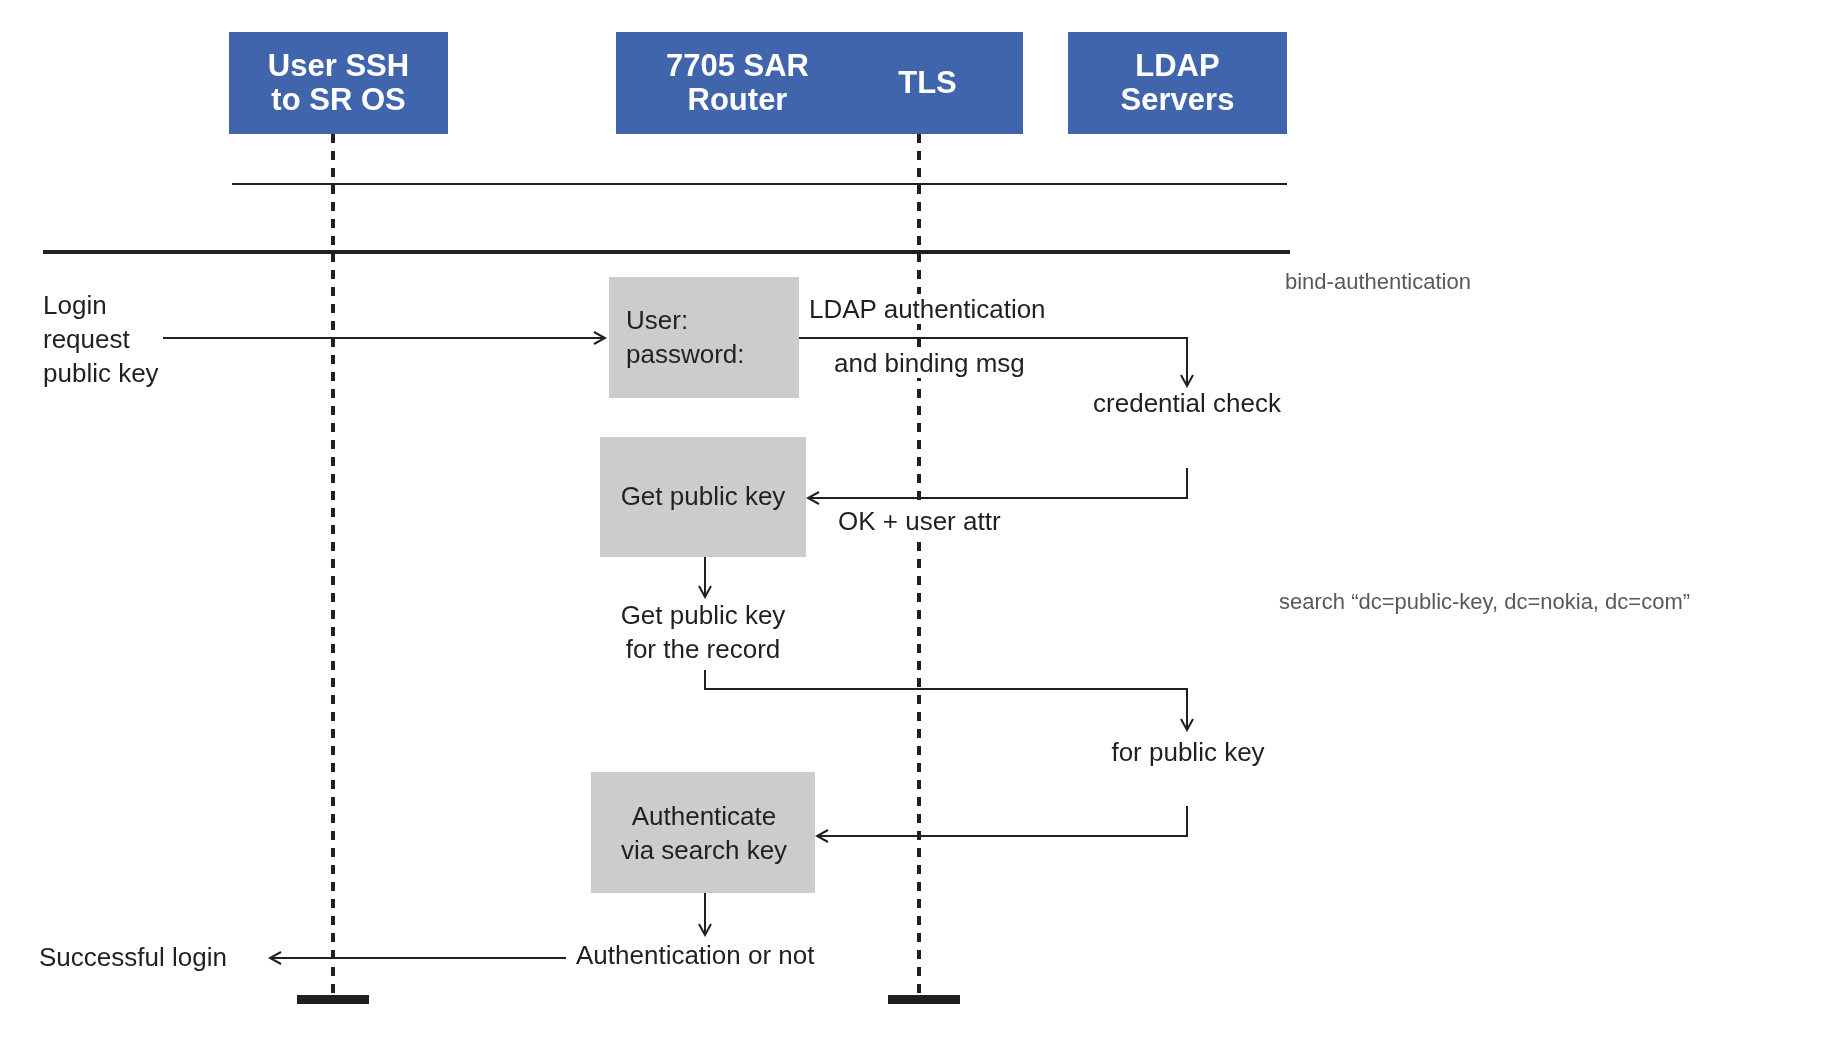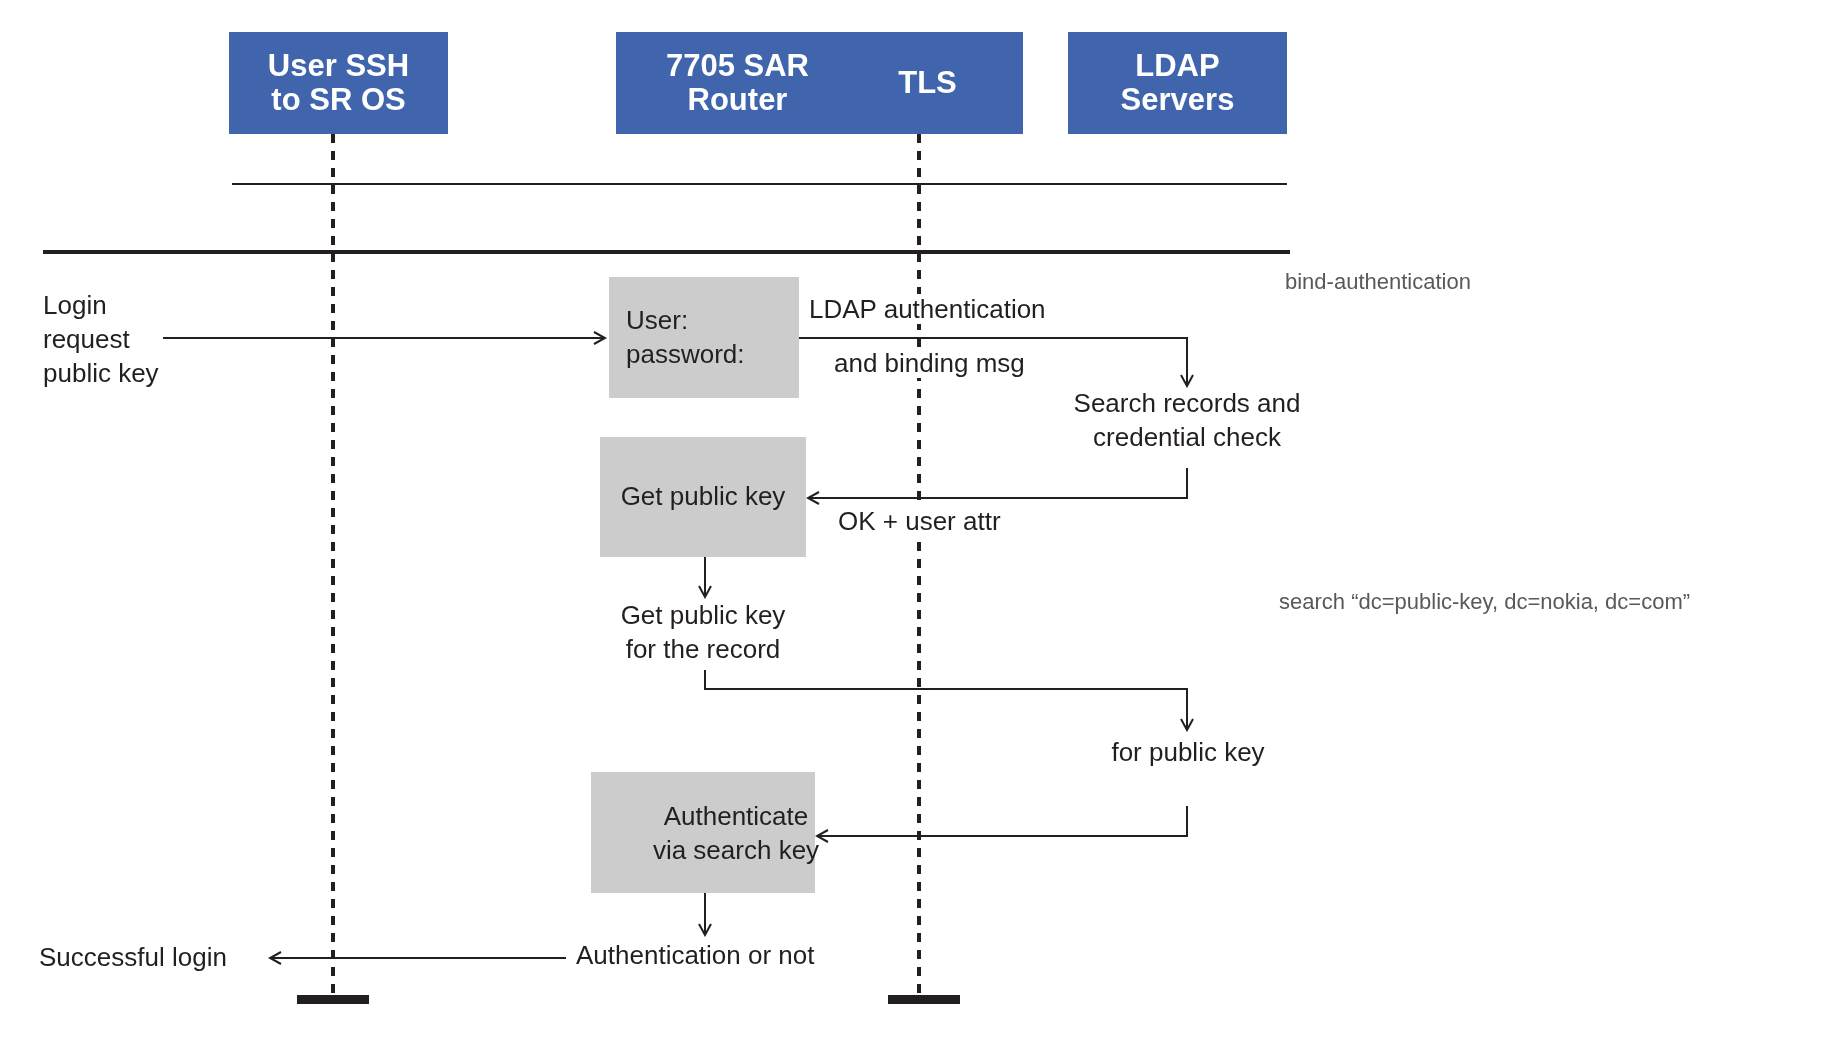--- a/index.html
+++ b/index.html
@@ -80,40 +80,39 @@
 <div class="gbox" style="left:609px; top:277px; width:190px; height:121px;"></div>
 <div class="txt" style="left:626px; top:303px;">
   <div>User:</div>
   <div>password:</div>
 </div>
 
 <div class="txt" style="left:807px; top:292px;"><span class="bg">LDAP authentication</span></div>
 <div class="txt" style="left:832px; top:346px;"><span class="bg">and binding msg</span></div>
 
 <div class="txt ctr" style="left:1187px; top:386px;">
-  <div>Search records and</div>
   <div>credential check</div>
 </div>
 
 <div class="gbox" style="left:600px; top:437px; width:206px; height:120px;"></div>
 <div class="txt ctr" style="left:703px; top:479px;">Get public key</div>
 
 <div class="txt" style="left:836px; top:504px;"><span class="bg">OK + user attr</span></div>
 
 <div class="txt ctr" style="left:703px; top:598px;">
   <div>Get public key</div>
   <div>for the record</div>
 </div>
 
 <div class="txt ctr" style="left:1188px; top:735px;">
   <div>for public key</div>
 </div>
 
 <div class="gbox" style="left:591px; top:772px; width:224px; height:121px;"></div>
-<div class="txt ctr" style="left:704px; top:799px;margin-left:32px;">
+<div class="txt ctr" style="left:704px; top:799px;">
   <div>Authenticate</div>
   <div>via search key</div>
 </div>
 
 <div class="txt" style="left:576px; top:938px;">Authentication or not</div>
 
 <div class="txt" style="left:39px; top:940px;">Successful login</div>
 
 <div class="note" style="left:1285px; top:265px;">
   <div>bind-authentication</div>

